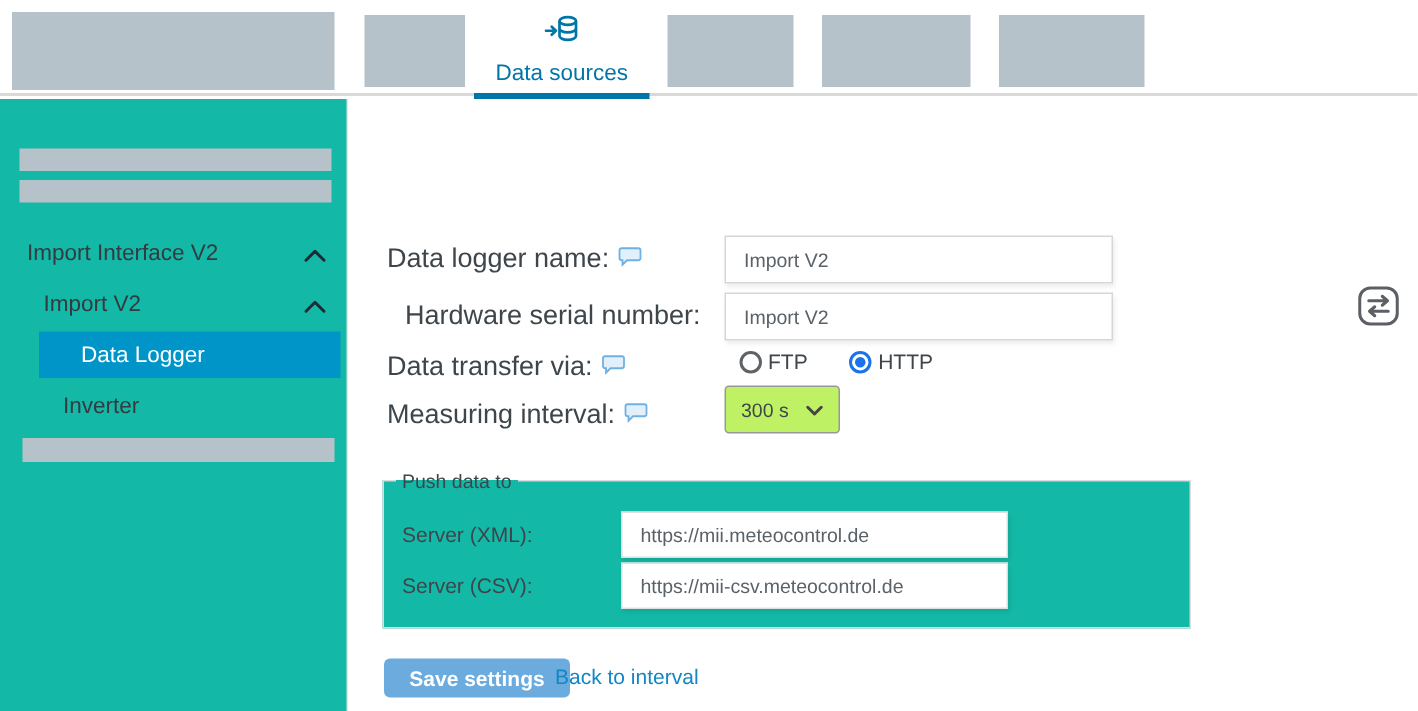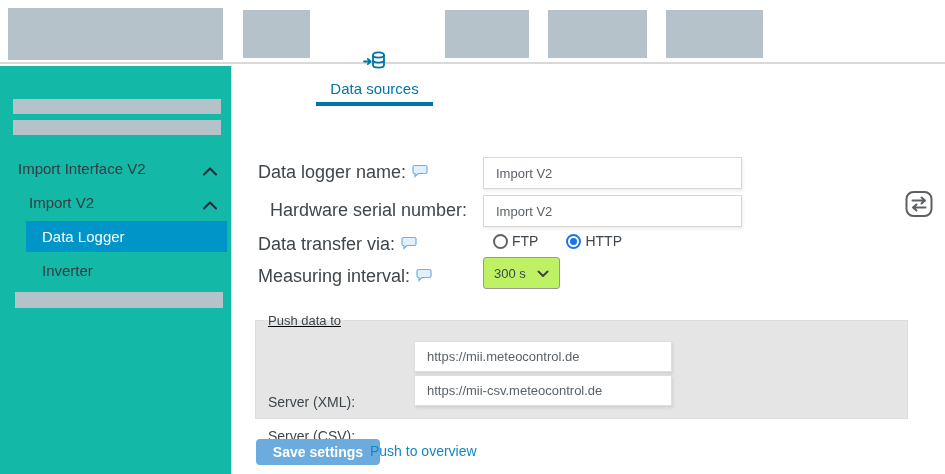--- a/index.html
+++ b/index.html
@@ -5,56 +5,56 @@
   * { margin:0; padding:0; box-sizing:border-box; }
   html,body { width:945px; height:474px; background:#fff; overflow:hidden;
               font-family:"Liberation Sans", sans-serif; }
 
   
   .nav { position:absolute; left:0; top:0; width:945px; height:64px; background:#fff;
          border-bottom:2px solid #d9d9d9; }
   .ph { position:absolute; background:#b6c2ca; }
   .tab-active { position:absolute; left:316px; top:0; width:117px; height:64px;
                 display:flex; flex-direction:column; align-items:center; justify-content:center;
-                cursor:pointer;margin-top:40px; }
+                cursor:pointer; }
   .tab-active .tab-label { color:#0076a8; font-size:15px; margin-top:2px; }
   .tab-underline { position:absolute; left:0; bottom:-2px; width:100%; height:4px; background:#0076a8; }
 
   
   .sidebar { position:absolute; left:0; top:66px; width:232px; height:408px;
              border-right:1px solid #e3e3e3; background:#14b8a6; }
   .side-item { position:absolute; font-size:15px; color:#333a40; display:flex;
                align-items:center; cursor:pointer; width:208px; }
   .side-item .chev { position:absolute; right:8px; top:3px; }
   .side-selected { position:absolute; left:26px; top:155px; width:201px; height:31px;
                    background:#0095c8; color:#fff; font-size:15px; display:flex;
-                   align-items:center; padding-left:16px; cursor:pointer; }
+                   align-items:center; padding-left:28px; cursor:pointer; }
 
   
   .main { position:absolute; left:233px; top:66px; width:712px; height:408px; }
   .page-title { position:absolute; left:22px; top:32px; font-size:24px; font-weight:400;
                 color:#c4c9ce; letter-spacing:0.5px; }
   .flabel { position:absolute; font-size:18px; color:#3e464c; display:flex; align-items:center; gap:6px; }
   .tin { position:absolute; width:259px; height:32px; border:1px solid #d6d6d6; background:#fff;
          box-shadow:1px 2px 3px rgba(0,0,0,0.07); font-family:"Liberation Sans",sans-serif;
          font-size:13px; color:#5a6268; padding:0 12px; outline:none; }
   .radios { position:absolute; left:250px; top:167px; display:flex; align-items:center; gap:18px;
             font-size:14px; color:#3e464c; }
   .radio-opt { display:flex; align-items:flex-end; gap:4px; cursor:pointer;padding-left:10px; }
   .rdot { width:15px; height:15px; border-radius:50%; border:2px solid #5f6368; background:#fff;
           display:inline-flex; align-items:center; justify-content:center; }
   .rdot.checked { border-color:#1a73e8; }
   .rdot.checked::after { content:""; width:7px; height:7px; border-radius:50%; background:#1a73e8; }
   .select { position:absolute; left:250px; top:191px; width:77px; height:32px; background:#bef264;
             border:1px solid #989898; border-radius:3px; display:flex; align-items:center;
             justify-content:space-between; padding:0 10px; font-size:13px; color:#40464b; cursor:pointer; }
-  .group { position:absolute; left:22px; top:247px; width:653px; height:106px;
-           background:#e5e5e5; border:1px solid #dcdcdc;text-decoration:underline; }
+  .group { position:absolute; left:22px; top:247px; width:539px; height:106px;
+           background:#14b8a6; border:1px solid #dcdcdc; }
   .group legend { font-size:13px; color:#3e464c; padding:0 4px; margin-left:8px; }
-  .group .flabel { font-size:14px;margin-top:46px; }
+  .group .flabel { font-size:14px; }
   .gin { position:absolute; width:258px; height:31px; border:1px solid #dedede; background:#fff;
          box-shadow:1px 2px 3px rgba(0,0,0,0.09); font-family:"Liberation Sans",sans-serif;
          font-size:13px; color:#5a6268; padding:0 12px; outline:none; }
   .save-btn { position:absolute; left:23px; top:373px; width:124px; height:26px; background:#6cabdd;
               border:none; border-radius:4px; color:#fff; font-family:"Liberation Sans",sans-serif;
               font-size:14px; font-weight:bold; cursor:pointer; }
   .back-link { position:absolute; left:137px; top:377px; font-size:14px; color:#1287c5;
                text-decoration:none; cursor:pointer; }
   .transfer-btn { position:absolute; left:670px; top:124px; width:32px; height:30px;
                   background:#fff; border:none; cursor:pointer; padding:0; }
@@ -176,21 +176,21 @@
       <span>Server (XML):</span>
     </div>
     <input class="gin" style="left: 158px; top: 13px;" value="https://mii.meteocontrol.de">
     <div class="flabel" style="left:12px; top:54px;">
       <span>Server (CSV):</span>
     </div>
     <input class="gin" style="left: 158px; top: 47px;" value="https://mii-csv.meteocontrol.de">
   </fieldset>
 
   <button class="save-btn">Save settings</button>
-  <a class="back-link">Push to overview</a>
+  <a class="back-link">Back to interval</a>
 
   <button class="transfer-btn">
     <span>
       <svg width="30" height="28" viewBox="0 0 30 28" fill="none">
         <rect x="2.5" y="2" width="25" height="24" rx="7" stroke="#5c6065" stroke-width="2"></rect>
         <path d="M8.5 10.5 h12 M17.5 7.5 l3.5 3 -3.5 3" stroke="#5c6065" stroke-width="2" fill="none" stroke-linecap="round" stroke-linejoin="round"></path>
         <path d="M21.5 17.5 h-12 M12.5 14.5 l-3.5 3 3.5 3" stroke="#5c6065" stroke-width="2" fill="none" stroke-linecap="round" stroke-linejoin="round"></path>
       </svg>
     </span>
   </button>

